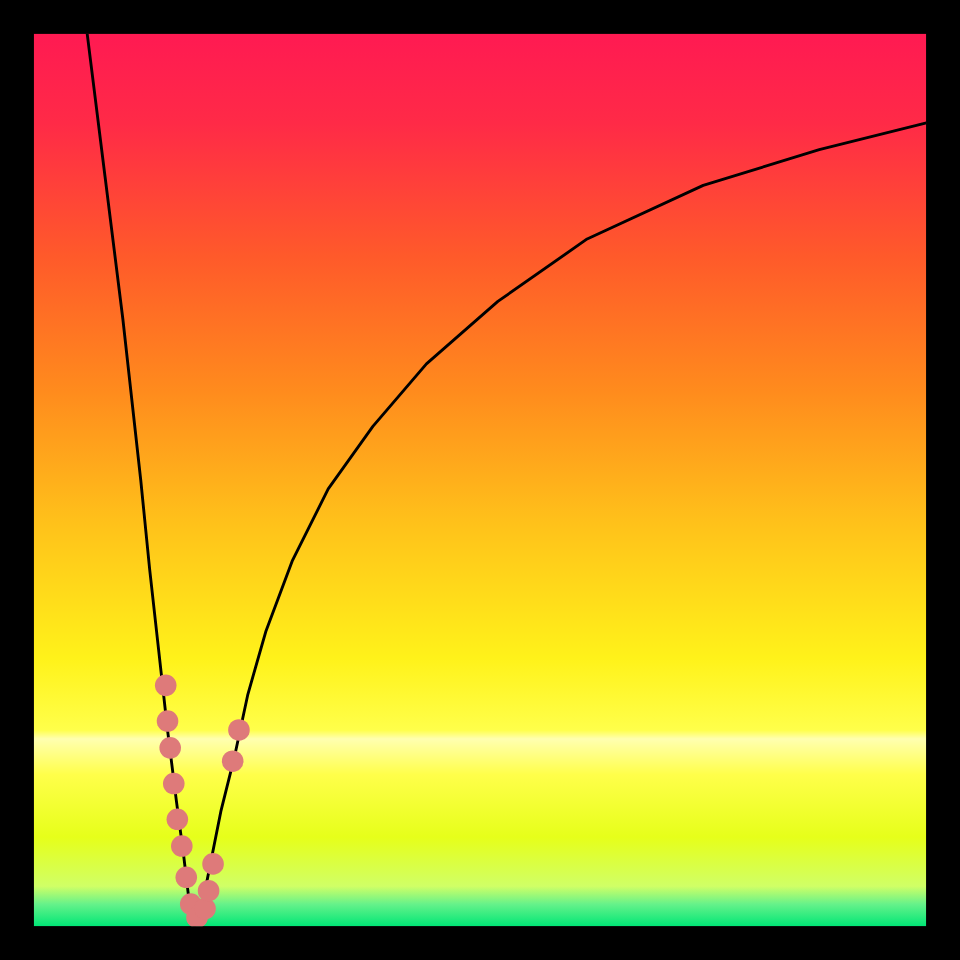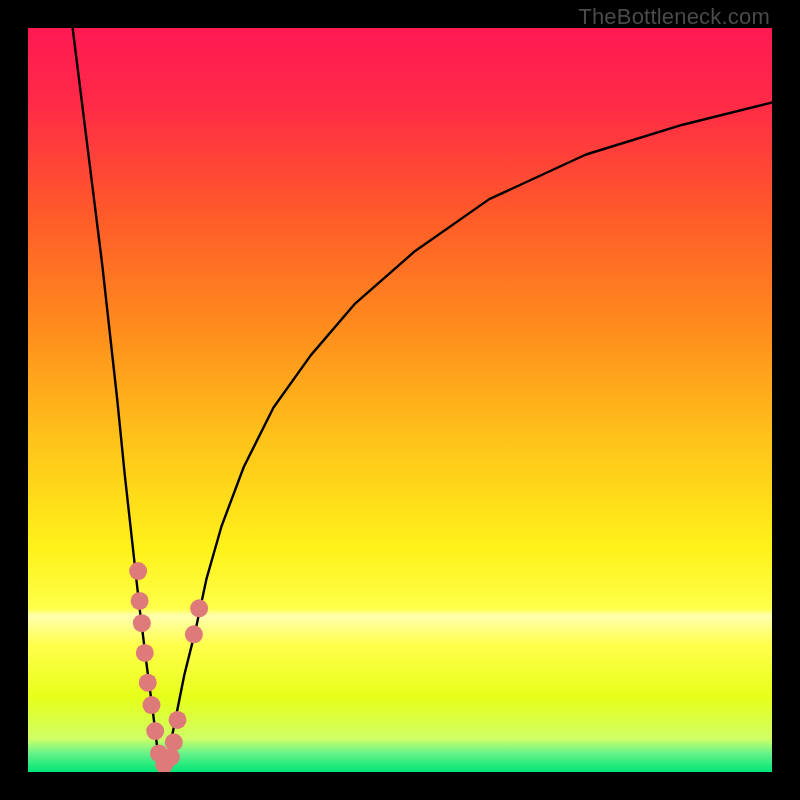--- a/index.html
+++ b/index.html
@@ -93,14 +93,13 @@
           <circle cx="130.94" cy="725.40" r="9" fill="#de7a7a"></circle>
           <circle cx="136.15" cy="736.56" r="9" fill="#de7a7a"></circle>
           <circle cx="142.85" cy="729.12" r="9" fill="#de7a7a"></circle>
           <circle cx="145.82" cy="714.24" r="9" fill="#de7a7a"></circle>
           <circle cx="149.54" cy="691.92" r="9" fill="#de7a7a"></circle>
           <circle cx="165.91" cy="606.36" r="9" fill="#de7a7a"></circle>
           <circle cx="171.12" cy="580.32" r="9" fill="#de7a7a"></circle>
         </g>
     </svg>
   </div>
-  <div class="watermark">TheBottleneck.com</div>
 </div>
 
 </body></html>

